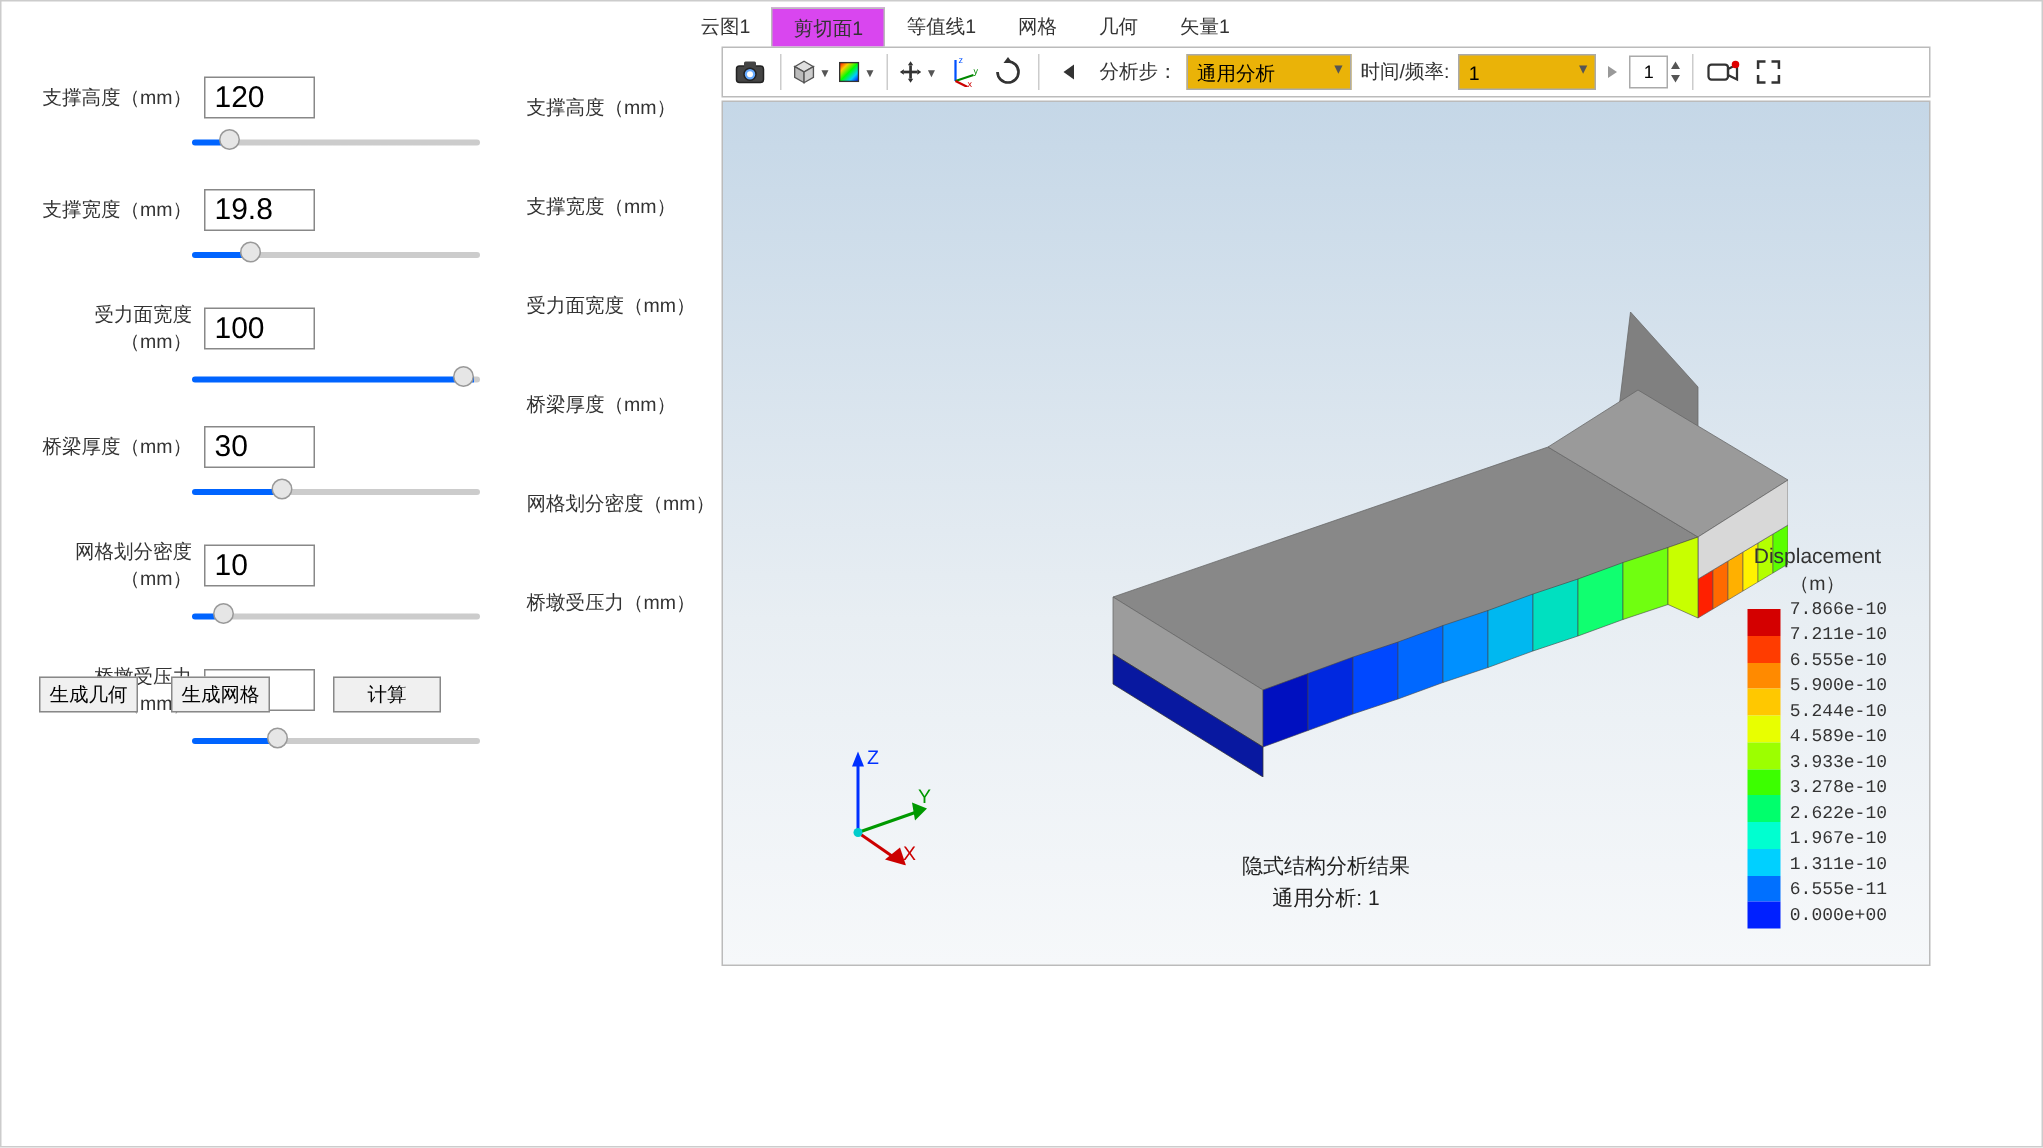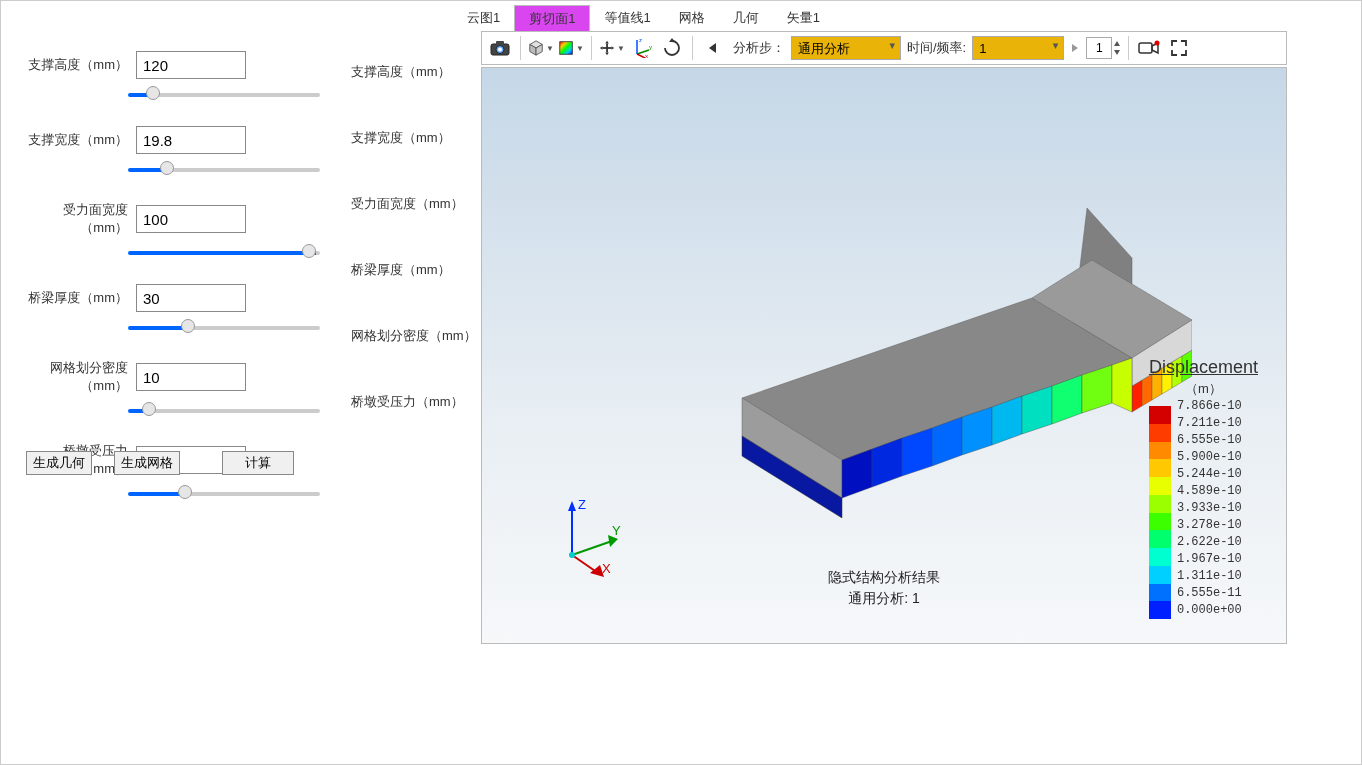--- a/index.html
+++ b/index.html
@@ -2,21 +2,21 @@
 <html><head>
 <meta charset="utf-8">
 <style>
 * { box-sizing: border-box; margin: 0; padding: 0; }
 body { font-family: "Microsoft YaHei", Arial, sans-serif; font-size: 13px; color: #333; background: #fff; width: 1362px; height: 765px; position: relative; overflow: hidden; border: 1px solid #ccc; }
 
 
 .left-panel { position: absolute; left: 0; top: 0; width: 480px; height: 765px; padding: 50px 20px 20px 20px; }
 .param-row { display: flex; align-items: center; margin-bottom: 6px; }
 .param-label { width: 115px; text-align: right; padding-right: 8px; font-size: 13px; color: #333; }
-.param-input { width: 110px; height: 28px; border: 1px solid #888; padding: 2px 6px; font-size: 15px; }
+.param-input { width: 74px; height: 28px; border: 1px solid #888; padding: 2px 6px; font-size: 20px; }
 .slider-row { margin-left: 107px; margin-bottom: 26px; width: 192px; }
 .slider { width: 192px; }
 input[type=range] { -webkit-appearance: none; height: 4px; background: #0064ff; border-radius: 2px; }
 input[type=range]::-webkit-slider-thumb { -webkit-appearance: none; width: 14px; height: 14px; background: #e6e6e6; border:1px solid #999; border-radius: 50%; cursor: pointer; margin-top:-5px;}
 .slider-grey { background: linear-gradient(to right, #0064ff 0%, #0064ff var(--p,10%), #ccc var(--p,10%), #ccc 100%) !important; }
 
 .label-col2 { position: absolute; left: 350px; font-size: 13px; color: #333; }
 
 .buttons-row { position: absolute; left: 25px; top: 450px; display: flex; gap: 22px; }
 .btn { padding: 2px 6px; font-size: 13px; background: #f0f0f0; border: 1px solid #888; cursor: pointer; font-family: inherit; }
@@ -40,21 +40,21 @@
 .tool-spin { width:26px; height:22px; border:1px solid #aaa; text-align:center; font-size:12px;}
 
 
 .viewport { position: absolute; left: 480px; top: 66px; right: 74px; bottom: 120px; border: 1px solid #bbb; background: linear-gradient(to bottom, #c5d7e7 0%, #e8eef3 60%, #f6f8fa 100%); }
 .axis-triad { position:absolute; left:68px; bottom:66px; width:80px; height:80px; }
 
 .result-text { position:absolute; left:50%; bottom:34px; transform:translateX(-50%); text-align:center; font-size:14px; color:#222; line-height:1.5; }
 
 
 .legend { position:absolute; right:28px; bottom:24px; text-align:left; }
-.legend-title { text-align:left; font-size:18px; margin-bottom:2px; white-space:pre;text-decoration:underline; }
+.legend-title { text-align:center; font-size:14px; margin-bottom:2px; white-space:pre; }
 .legend-unit { text-align:center; font-size:13px; margin-bottom:8px; }
 .legend-scale { display:flex; }
 .legend-bar { width:22px; display:flex; flex-direction:column; }
 .legend-seg { flex:1; height:17px; }
 .legend-labels { display:flex; flex-direction:column; margin-left:6px; font-size:12px; font-family: "Courier New", monospace; }
 .legend-labels span { height:17px; line-height:17px;text-align:right; }
 
 
 .model { position:absolute; left:190px; top:130px; width:520px; height:300px; }
 </style>

